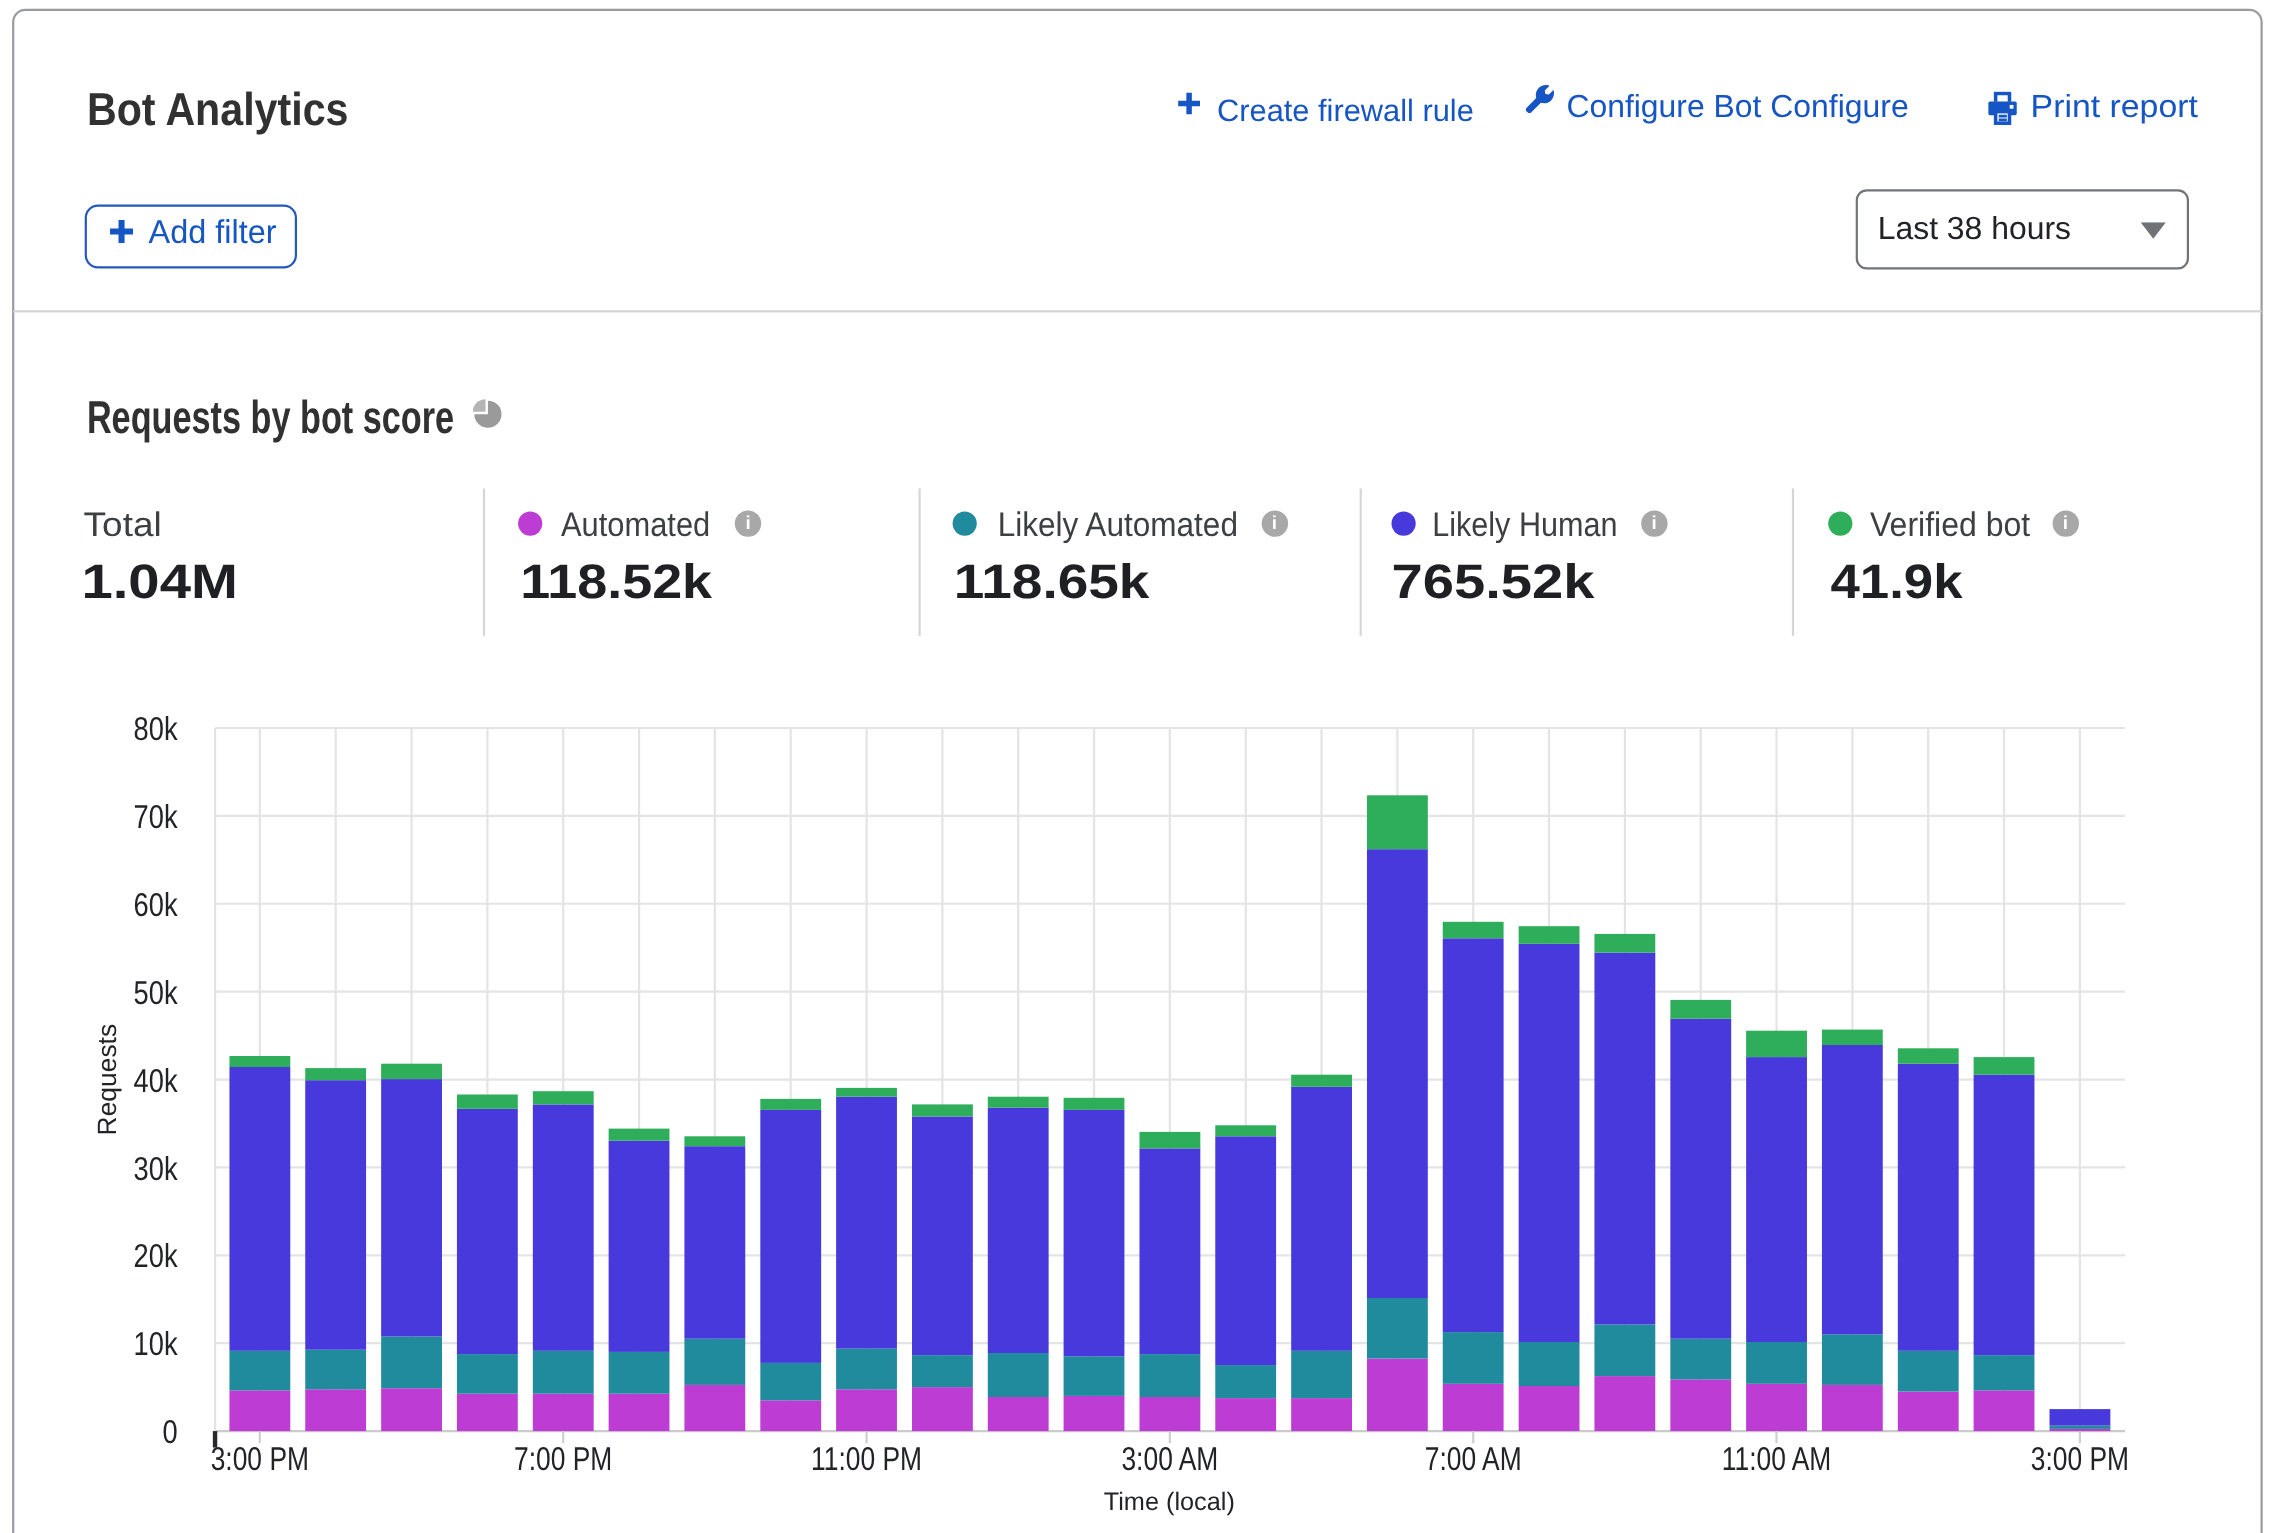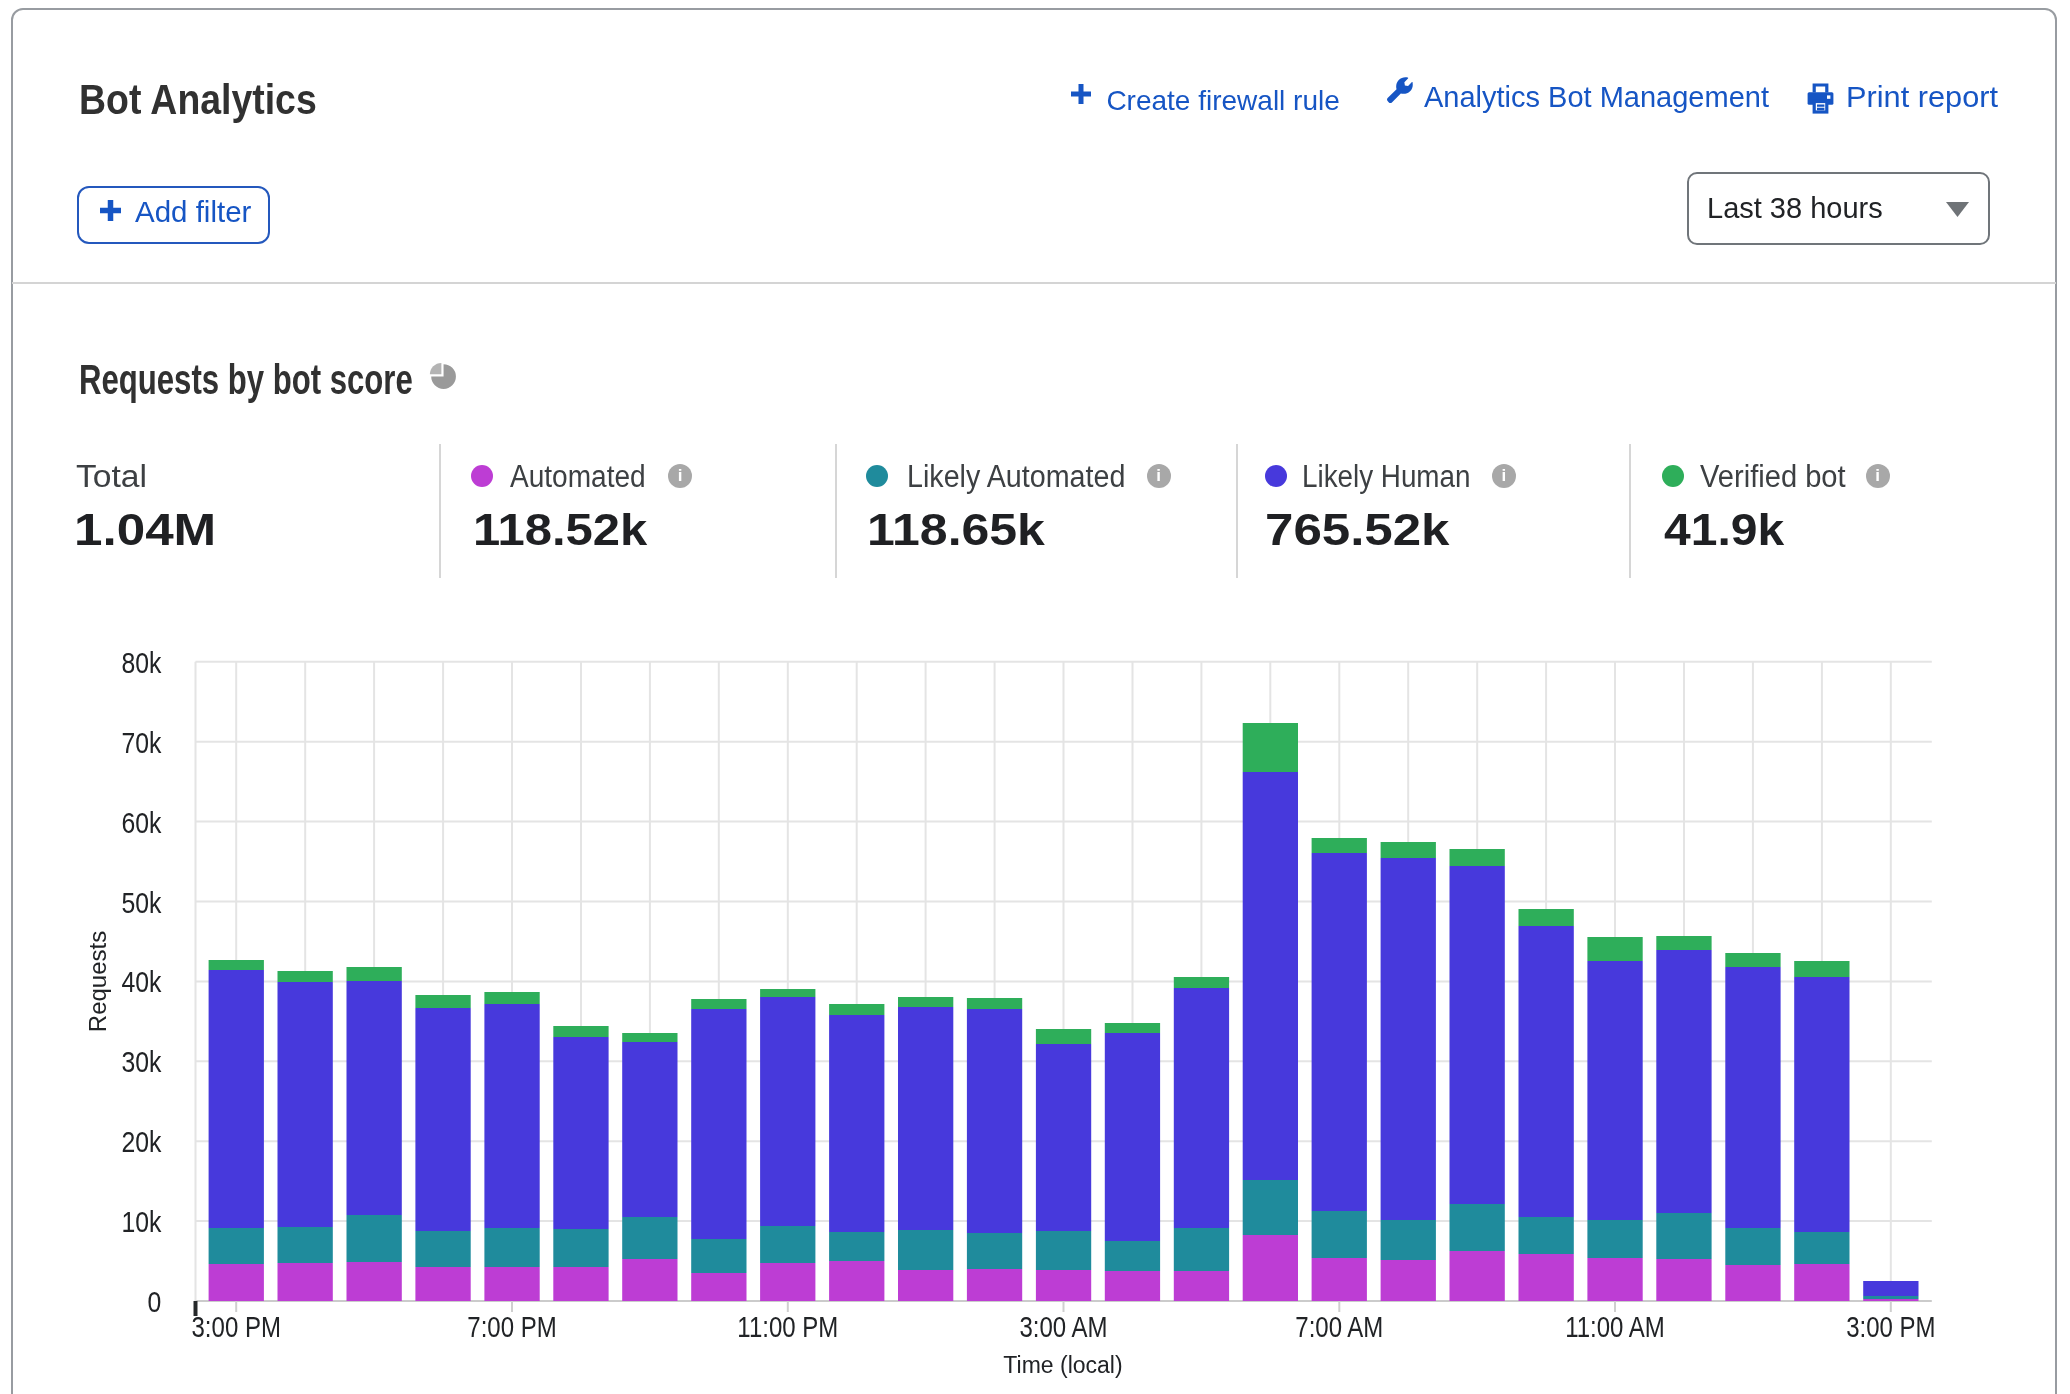--- a/index.html
+++ b/index.html
@@ -9,21 +9,21 @@
     <path fill="#9a9a9a" d="M16.5 3.5 A14 14 0 1 1 2.5 17.5 L16.5 17.5 Z"></path>
     <path fill="#b4b4b4" d="M14 2 A13 13 0 0 0 1 15 L14 15 Z"></path>
   </svg>
 <svg class="abs" style="left:1070.7px;top:83.6px" width="20" height="20" viewBox="0 0 20 20">
     <path d="M10 0v20M0 10h20" stroke="#1655c4" stroke-width="5"></path>
   </svg>
 <div class="abs" style="left:1106.4px;top:85px;font-size:28px;color:#1655c4">Create firewall rule</div>
 <svg class="abs" style="left:1387px;top:77px" width="26" height="26" viewBox="0 0 512 512">
     <path fill="#1655c4" d="M507.7 109.1c-2.4-9.2-14.3-12-21.1-5.3l-71.9 71.9-62.4-10.4-10.4-62.4 71.9-71.9c6.8-6.8 3.9-18.7-5.4-21.1-61.1-15.9-128.8 0-176.6 47.8-48.8 48.8-61.5 120.2-43.7 181.9L12.3 415.4c-16.4 16.4-16.4 43 0 59.4l24.9 24.9c16.4 16.4 43 16.4 59.4 0l175.4-175.4c61.8 17.9 133.2 5.2 182-43.6 47.8-47.8 63.7-115.5 47.7-176.6z"></path>
   </svg>
-<div class="abs" style="left:1424.0px;top:80.5px;font-size:29px;color:#1655c4">Analytics Bot Management</div>
+<div class="abs" style="left:1424.0px;top:80.5px;font-size:29px;color:#1655c4">Configure Bot Configure</div>
 <svg class="abs" style="left:1806px;top:83px" width="29" height="31" viewBox="0 0 29 31">
     <path fill="none" stroke="#1655c4" stroke-width="3.2" d="M8.2 9.5V2h12.6v7.5"></path>
     <rect x="1.6" y="9.3" width="25.8" height="12.4" rx="1.5" fill="#1655c4"></rect>
     <rect x="21" y="12.4" width="3.4" height="3.4" fill="#fff"></rect>
     <rect x="8.2" y="18.5" width="12.6" height="10.5" fill="#fff" stroke="#1655c4" stroke-width="3.2"></rect>
     <path stroke="#1655c4" stroke-width="2.4" d="M11 22.6h7.4M11 26h7.4" fill="none"></path>
   </svg>
 <div class="abs" style="left:1846.0px;top:80.5px;font-size:29px;transform:scaleX(1.06);color:#1655c4">Print report</div>
 <div class="abs" style="left:77px;top:186px;width:193px;height:58px;border:2px solid #2458bd;border-radius:12px"></div>
 <svg class="abs" style="left:100.2px;top:200.3px" width="21" height="21" viewBox="0 0 21 21">

